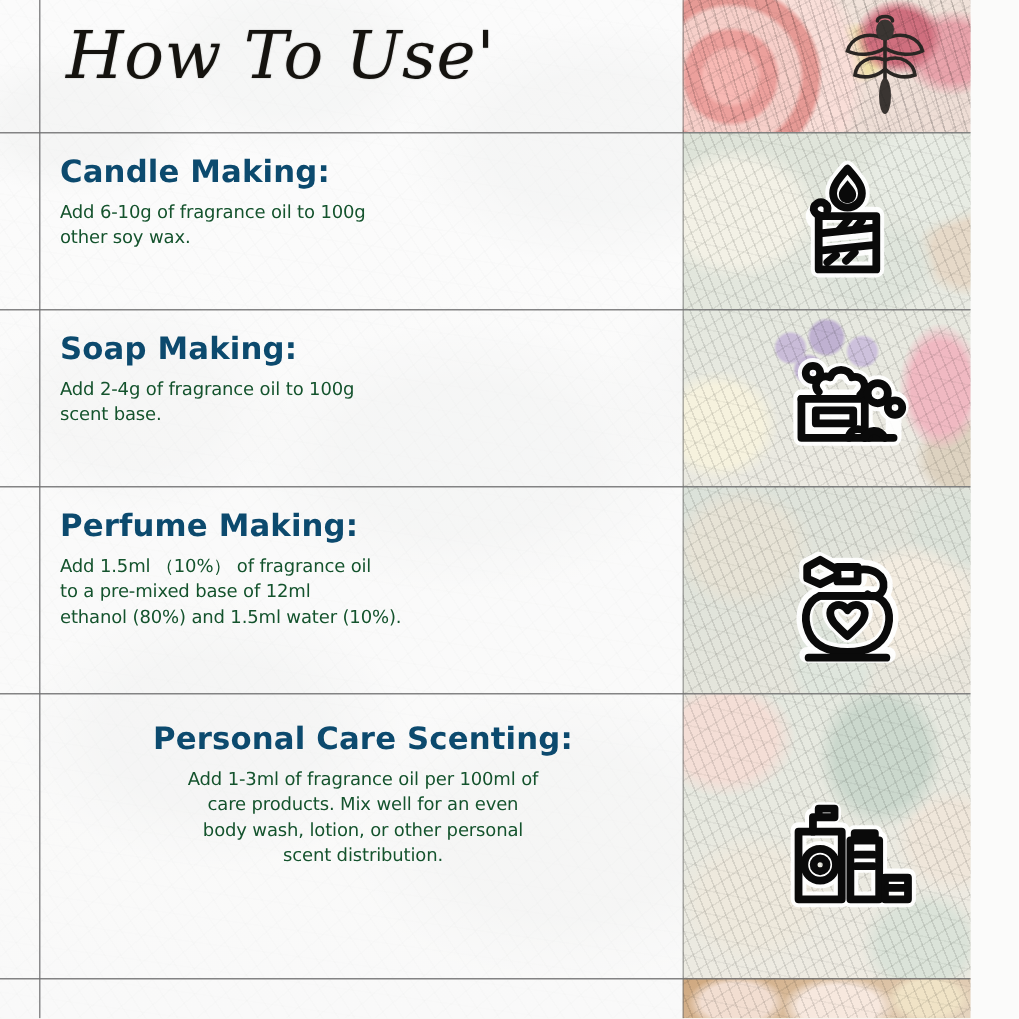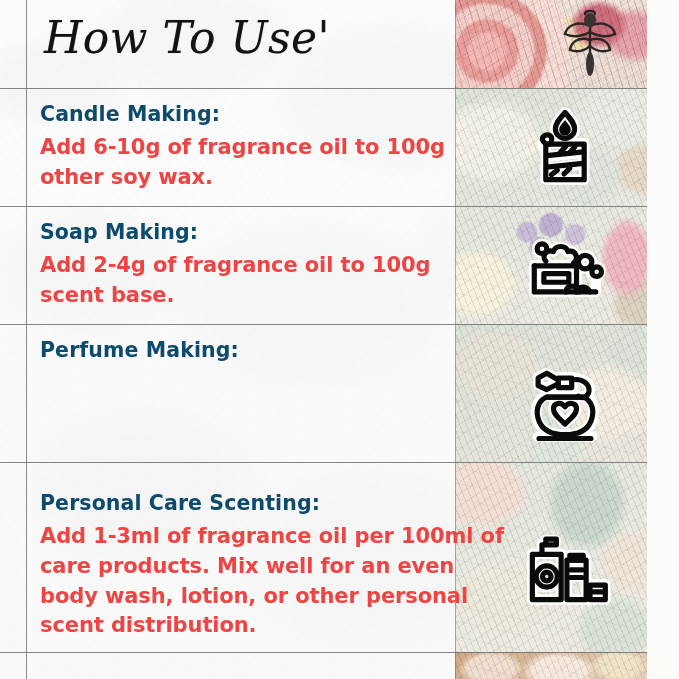--- a/index.html
+++ b/index.html
@@ -167,24 +167,24 @@
     font-family:"DejaVu Sans", sans-serif;
     font-weight:700;
     font-size:20.5px;
     letter-spacing:.1px;
     color:#0c4a6e;
     margin-bottom:7px;
     white-space:nowrap;
   }
   .sec-body {
     font-family:"DejaVu Sans", sans-serif;
-    font-weight:700;
-    font-size:21px;
+    font-weight:400;
+    font-size:12px;
     line-height:1.42;
-    color:#ef4444;
+    color:#14532d;
     letter-spacing:-.1px;
   }
   .sec-body .ln { display:block; white-space:nowrap; }
 
   
   .icon-wrap {
     position:absolute;
     left:515px;
     width:100px; height:100px;
     display:flex; align-items:center; justify-content:center;
@@ -310,20 +310,25 @@
         <circle class="ln2" cx="83" cy="57" r="5"></circle>
         <circle class="ln2" cx="26" cy="33" r="5"></circle>
         <path class="ln2" d="M51 78 C51 70 63 70 65 78"></path>
         <path class="ln2" d="M62 78 C64 72 72 71 76 78"></path>
       </g>
     </svg>
   </div>
 
   <div class="section" style="top:338px;">
     <div class="sec-head">Perfume Making:</div>
+    <div class="sec-body">
+      <span class="ln">Add 1.5ml （10%） of fragrance oil</span>
+      <span class="ln">to a pre-mixed base of 12ml</span>
+      <span class="ln">ethanol (80%) and 1.5ml water (10%).</span>
+    </div>
   </div>
   <div class="icon-wrap" style="top:352px;">
     <svg viewBox="0 0 100 100" width="96" height="96">
       <g>
         <path class="halo" d="M42 34 L58 34 L58 24 L42 24 Z"></path>
         <path class="halo" d="M30 44 C20 48 18 60 22 70 C26 80 36 84 50 84 C64 84 74 80 78 70 C82 60 80 48 70 44 Z"></path>
         <path class="halo" d="M30 44 L70 44"></path>
         <path class="halo" d="M58 26 C68 24 76 30 76 38 C76 44 70 47 66 44"></path>
         <path class="halo" d="M42 26 L30 20 L22 24 L22 32 L30 36 L42 30"></path>
         <path class="halo" d="M50 72 C44 66 38 62 38 56 C38 50 46 48 50 54 C54 48 62 50 62 56 C62 62 56 66 50 72 Z"></path>
@@ -334,21 +339,21 @@
         <path class="ln2" d="M31 45 C21 49 19 60 23 70 C27 80 37 84 50 84 C63 84 73 80 77 70 C81 60 79 49 69 45 Z"></path>
         <path class="ln2" d="M31 45 L69 45"></path>
         <path class="ln2" d="M57 27 C68 25 76 31 75 39 C74 45 68 47 64 44"></path>
         <path class="ln2" d="M43 27 L31 20 L22 25 L22 33 L31 37 L43 31"></path>
         <path class="ln2" d="M50 73 C44 67 38 63 38 57 C38 51 46 49 50 55 C54 49 62 51 62 57 C62 63 56 67 50 73 Z"></path>
         <path class="ln2" d="M23 88 L77 88" stroke-width="4.6"></path>
       </g>
     </svg>
   </div>
 
-  <div class="section" style="top:491px;">
+  <div class="section" style="top:480px;text-align:center;">
     <div class="sec-head">Personal Care Scenting:</div>
     <div class="sec-body">
       <span class="ln">Add 1-3ml of fragrance oil per 100ml of</span>
       <span class="ln">care products. Mix well for an even</span>
       <span class="ln">body wash, lotion, or other personal</span>
       <span class="ln">scent distribution.</span>
     </div>
   </div>
   <div class="icon-wrap" style="top:515px;">
     <svg viewBox="0 0 100 100" width="96" height="96">

